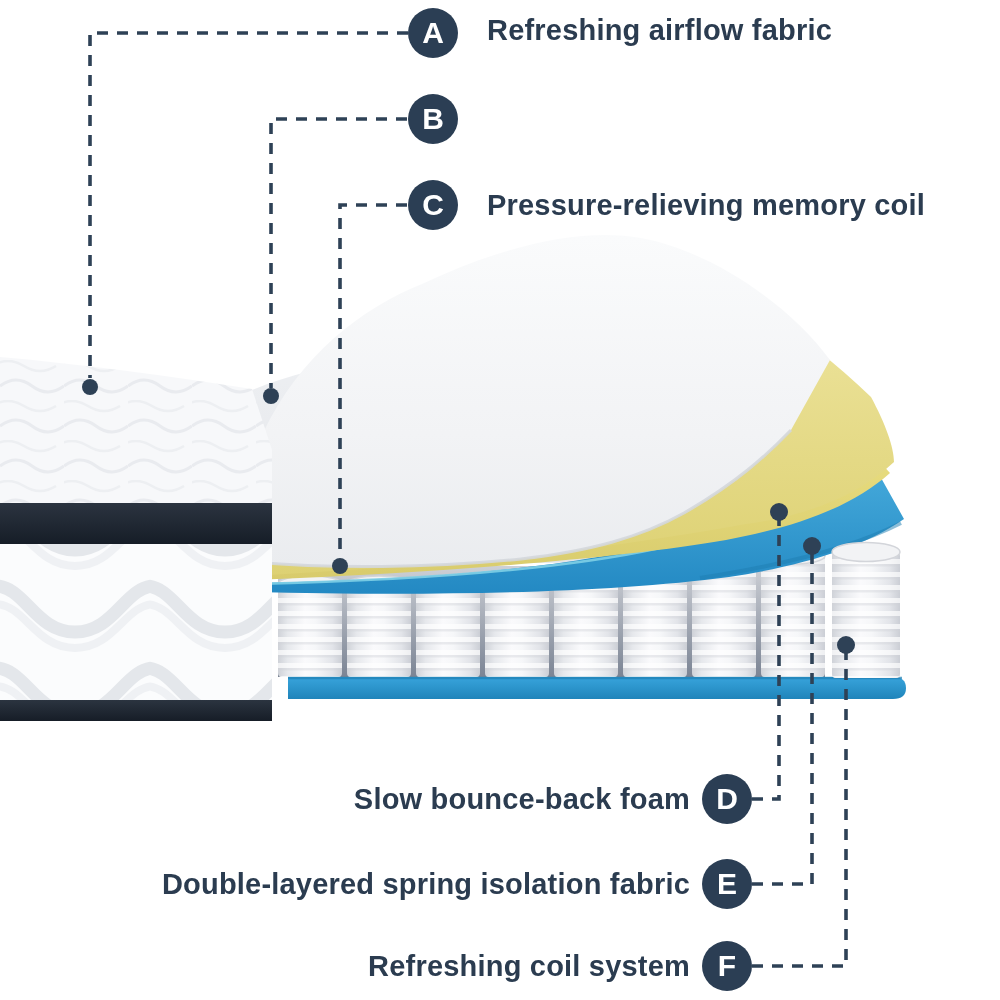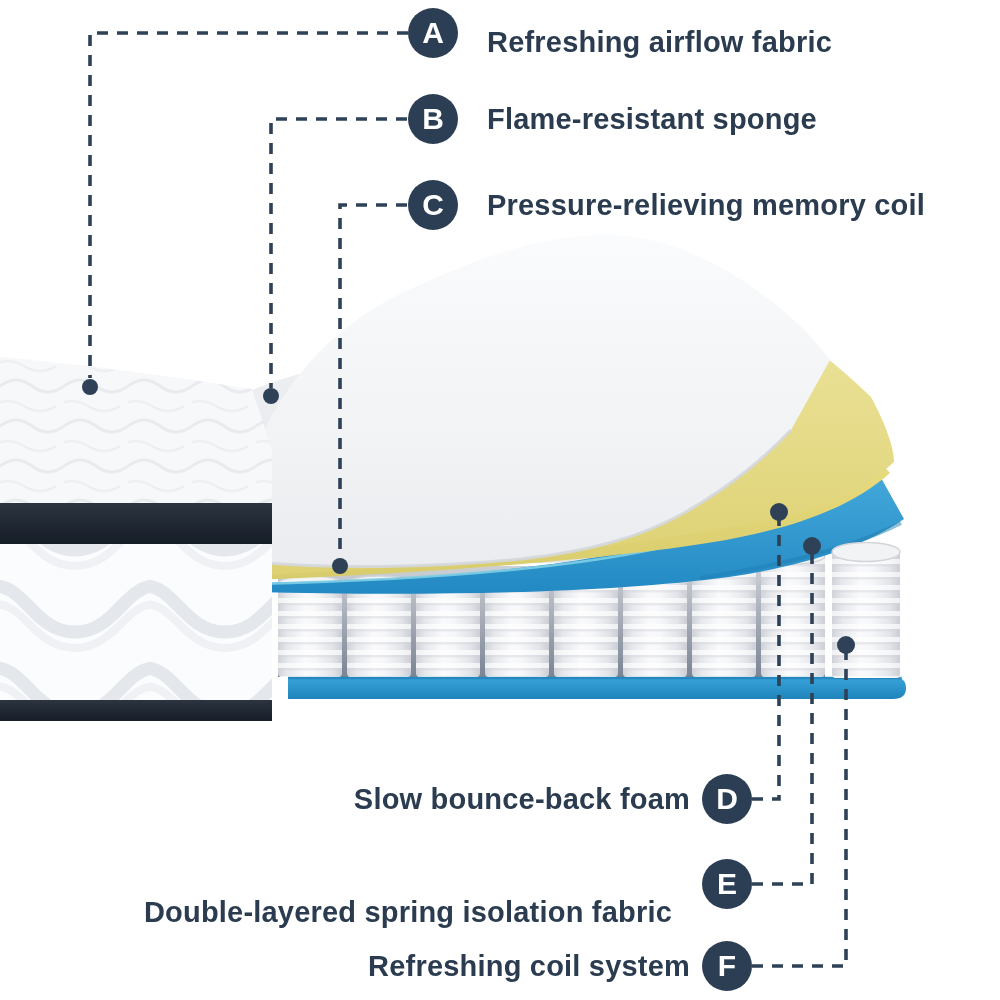--- a/index.html
+++ b/index.html
@@ -19,25 +19,25 @@
   }
   .label-right { text-align:center; }
   
   .pos-circle-a { left:408px; top:8px; }
   .pos-circle-b { left:408px; top:94px; }
   .pos-circle-c { left:408px; top:180px; }
   .pos-circle-d { left:702px; top:774px; }
   .pos-circle-e { left:702px; top:859px; }
   .pos-circle-f { left:702px; top:941px; }
   
-  .pos-label-a { left:487px; top:24px; }
+  .pos-label-a { left:487px; top:12px; }
   .pos-label-b { left:487px; top:101px; }
   .pos-label-c { left:487px; top:187px; }
   .pos-label-d { right:310px; top:781px; }
-  .pos-label-e { right:328px; top:866px;margin-top:28px; }
+  .pos-label-e { right:310px; top:866px; }
   .pos-label-f { right:310px; top:948px; }
   .leader { stroke:#2e4156; stroke-width:3.6; stroke-dasharray:11 9; fill:none; }
 </style>
 </head>
 <body>
 
 <div class="stage">
 
   <svg class="art" viewBox="0 0 1000 1000" aria-hidden="true">
     <defs>
@@ -195,21 +195,20 @@
   </svg>
 
   <div class="callout-circle pos-circle-a">
       <span>A</span>
     </div>
   <div class="callout-label pos-label-a">Refreshing airflow fabric</div>
 
   <div class="callout-circle pos-circle-b">
       <span>B</span>
     </div>
-  <div class="callout-label pos-label-b">Flame-resistant sponge</div>
 
   <div class="callout-circle pos-circle-c">
       <span>C</span>
     </div>
   <div class="callout-label pos-label-c">Pressure-relieving memory coil</div>
 
   <div class="callout-circle pos-circle-d">
       <span>D</span>
     </div>
   <div class="callout-label label-right pos-label-d">Slow bounce-back foam</div>

